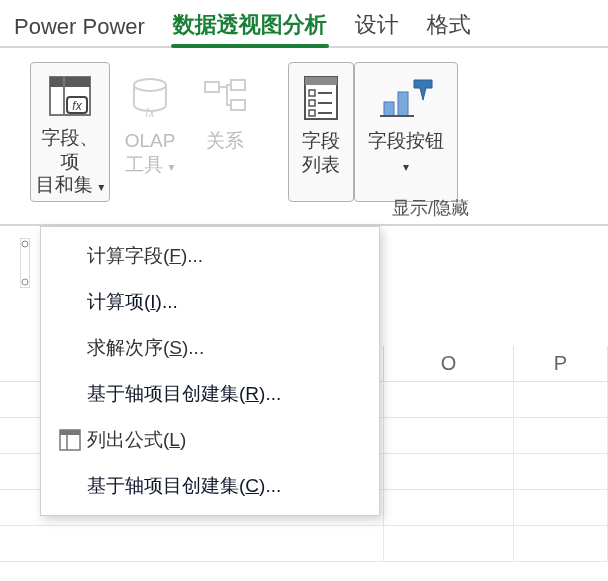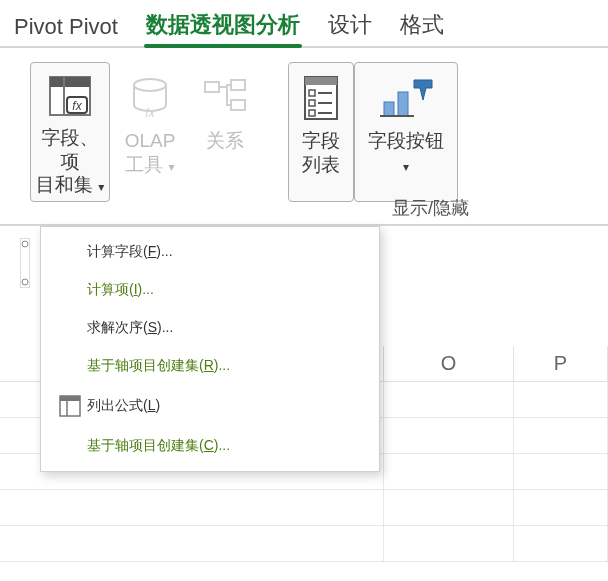--- a/index.html
+++ b/index.html
@@ -83,31 +83,31 @@
   
   .menu {
     position: absolute;
     left: 40px;
     top: 226px;
     width: 340px;
     background: #fff;
     border: 1px solid #cfcfcf;
     box-shadow: 3px 4px 10px rgba(0,0,0,0.18);
     padding: 6px 0;
-    font-size: 14px;
+    font-size: 19px;
     z-index: 10;
   }
   .menu-item {
     display: flex;
     align-items: center;
     padding: 10px 14px 10px 12px;
     color: #333;
   }
   .menu-item .mi-icon { width:34px; display:inline-flex; align-items:center; justify-content:center; color:#555; }
-  .menu-item.disabled { color:#4d7c0f; }
+  .menu-item.disabled { color:#0f172a; }
   .menu-item.disabled .mi-icon { color:#cfcfcf; }
   .accel { text-decoration: underline; }
 
   
   .sheet {
     position:absolute;
     left:0; right:0; top:226px; bottom:0;
     z-index:1;
   }
   .col-headers {
@@ -129,21 +129,21 @@
 
   .chart-stub {
     position:absolute; left:20px; top:238px; width:10px; height:50px;
     z-index:2;
   }
 </style>
 </head>
 <body>
 
 <div class="tabbar">
-  <div class="tab">Pivot Pivot</div>
+  <div class="tab">Power Power</div>
   <div class="tab active">数据透视图分析</div>
   <div class="tab">设计</div>
   <div class="tab">格式</div>
 </div>
 
 <div class="ribbon">
   <div class="ribbon-group">
 
     <div class="ribbon-btn boxed">
       <span class="icon-area">

